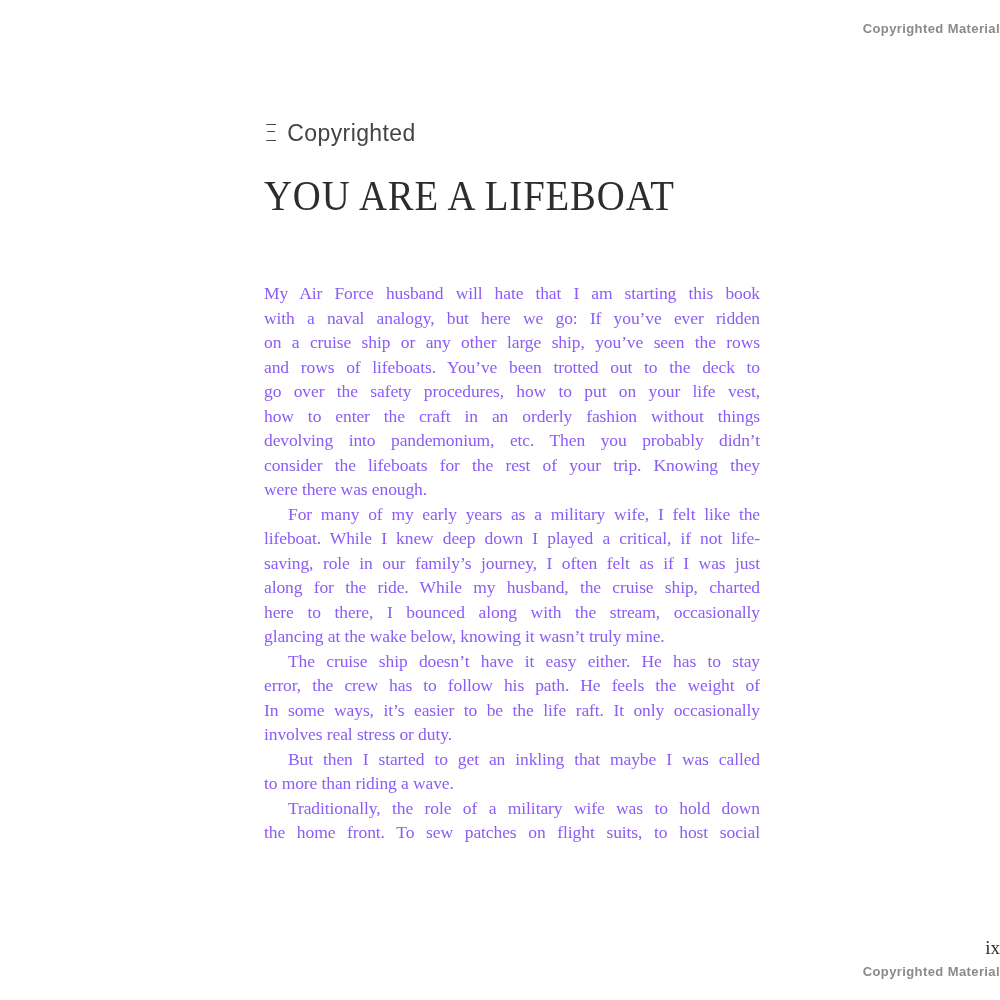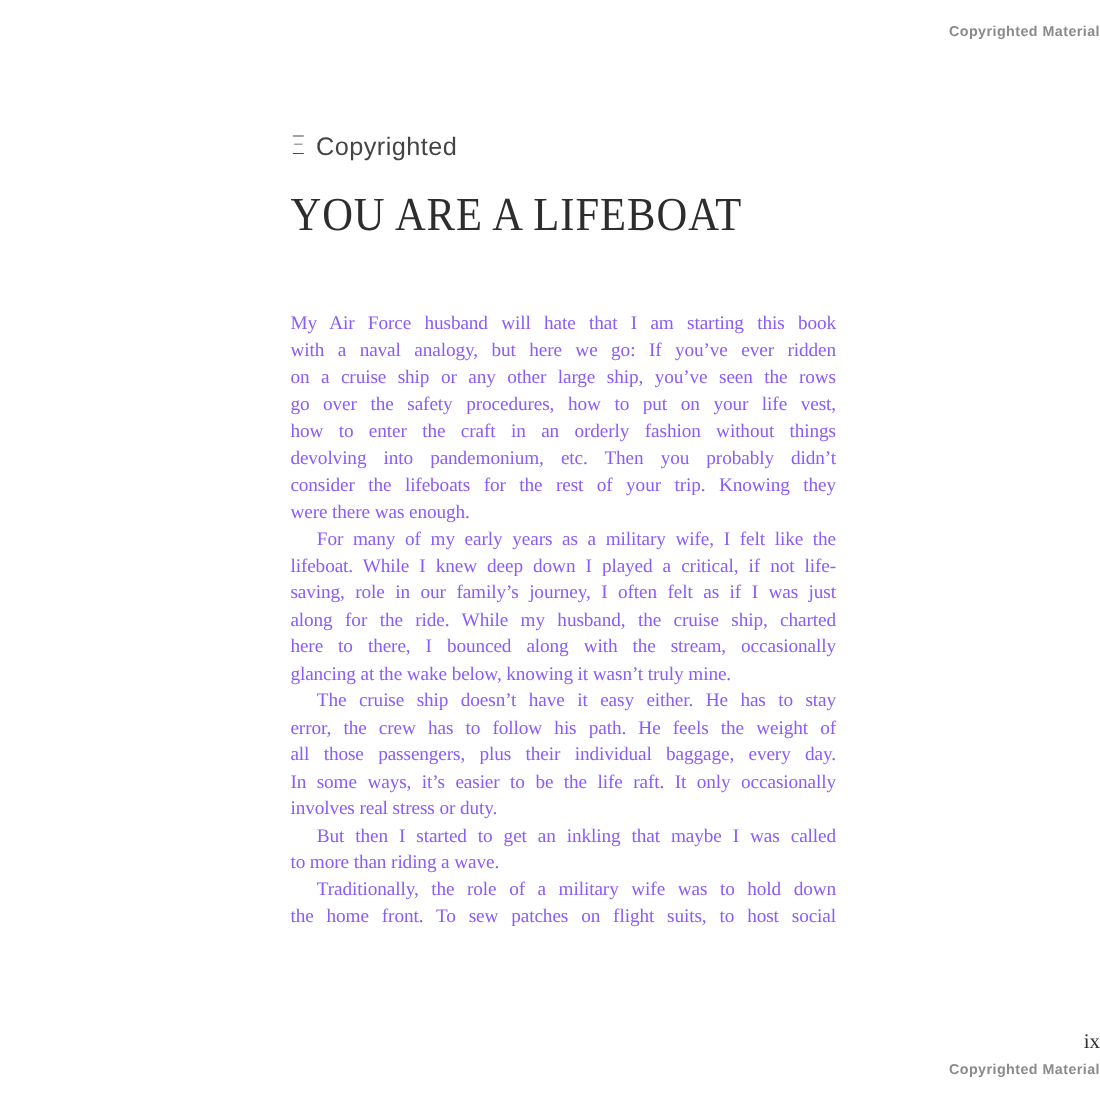--- a/index.html
+++ b/index.html
@@ -110,40 +110,40 @@
   </div>
 
   <h1 class="title">YOU ARE A LIFEBOAT</h1>
 
   <div class="bodytext">
 
     <div class="para">
       <div class="line">My Air Force husband will hate that I am starting this book</div>
       <div class="line">with a naval analogy, but here we go: If you’ve ever ridden</div>
       <div class="line">on a cruise ship or any other large ship, you’ve seen the rows</div>
+      <div class="line">and rows of lifeboats. You’ve been trotted out to the deck to</div>
       <div class="line">go over the safety procedures, how to put on your life vest,</div>
       <div class="line">how to enter the craft in an orderly fashion without things</div>
       <div class="line">devolving into pandemonium, etc. Then you probably didn’t</div>
       <div class="line">consider the lifeboats for the rest of your trip. Knowing they</div>
       <div class="line end">were there was enough.</div>
     </div>
 
     <div class="para">
       <div class="line indent">For many of my early years as a military wife, I felt like the</div>
       <div class="line">lifeboat. While I knew deep down I played a critical, if not life-</div>
       <div class="line">saving, role in our family’s journey, I often felt as if I was just</div>
       <div class="line">along for the ride. While my husband, the cruise ship, charted</div>
       <div class="line">here to there, I bounced along with the stream, occasionally</div>
       <div class="line end">glancing at the wake below, knowing it wasn’t truly mine.</div>
     </div>
 
     <div class="para">
       <div class="line indent">The cruise ship doesn’t have it easy either. He has to stay</div>
       <div class="line">error, the crew has to follow his path. He feels the weight of</div>
-      <div class="line">all those passengers, plus their individual baggage, every day.</div>
       <div class="line">In some ways, it’s easier to be the life raft. It only occasionally</div>
       <div class="line end">involves real stress or duty.</div>
     </div>
 
     <div class="para">
       <div class="line indent">But then I started to get an inkling that maybe I was called</div>
       <div class="line end">to more than riding a wave.</div>
     </div>
 
     <div class="para">

